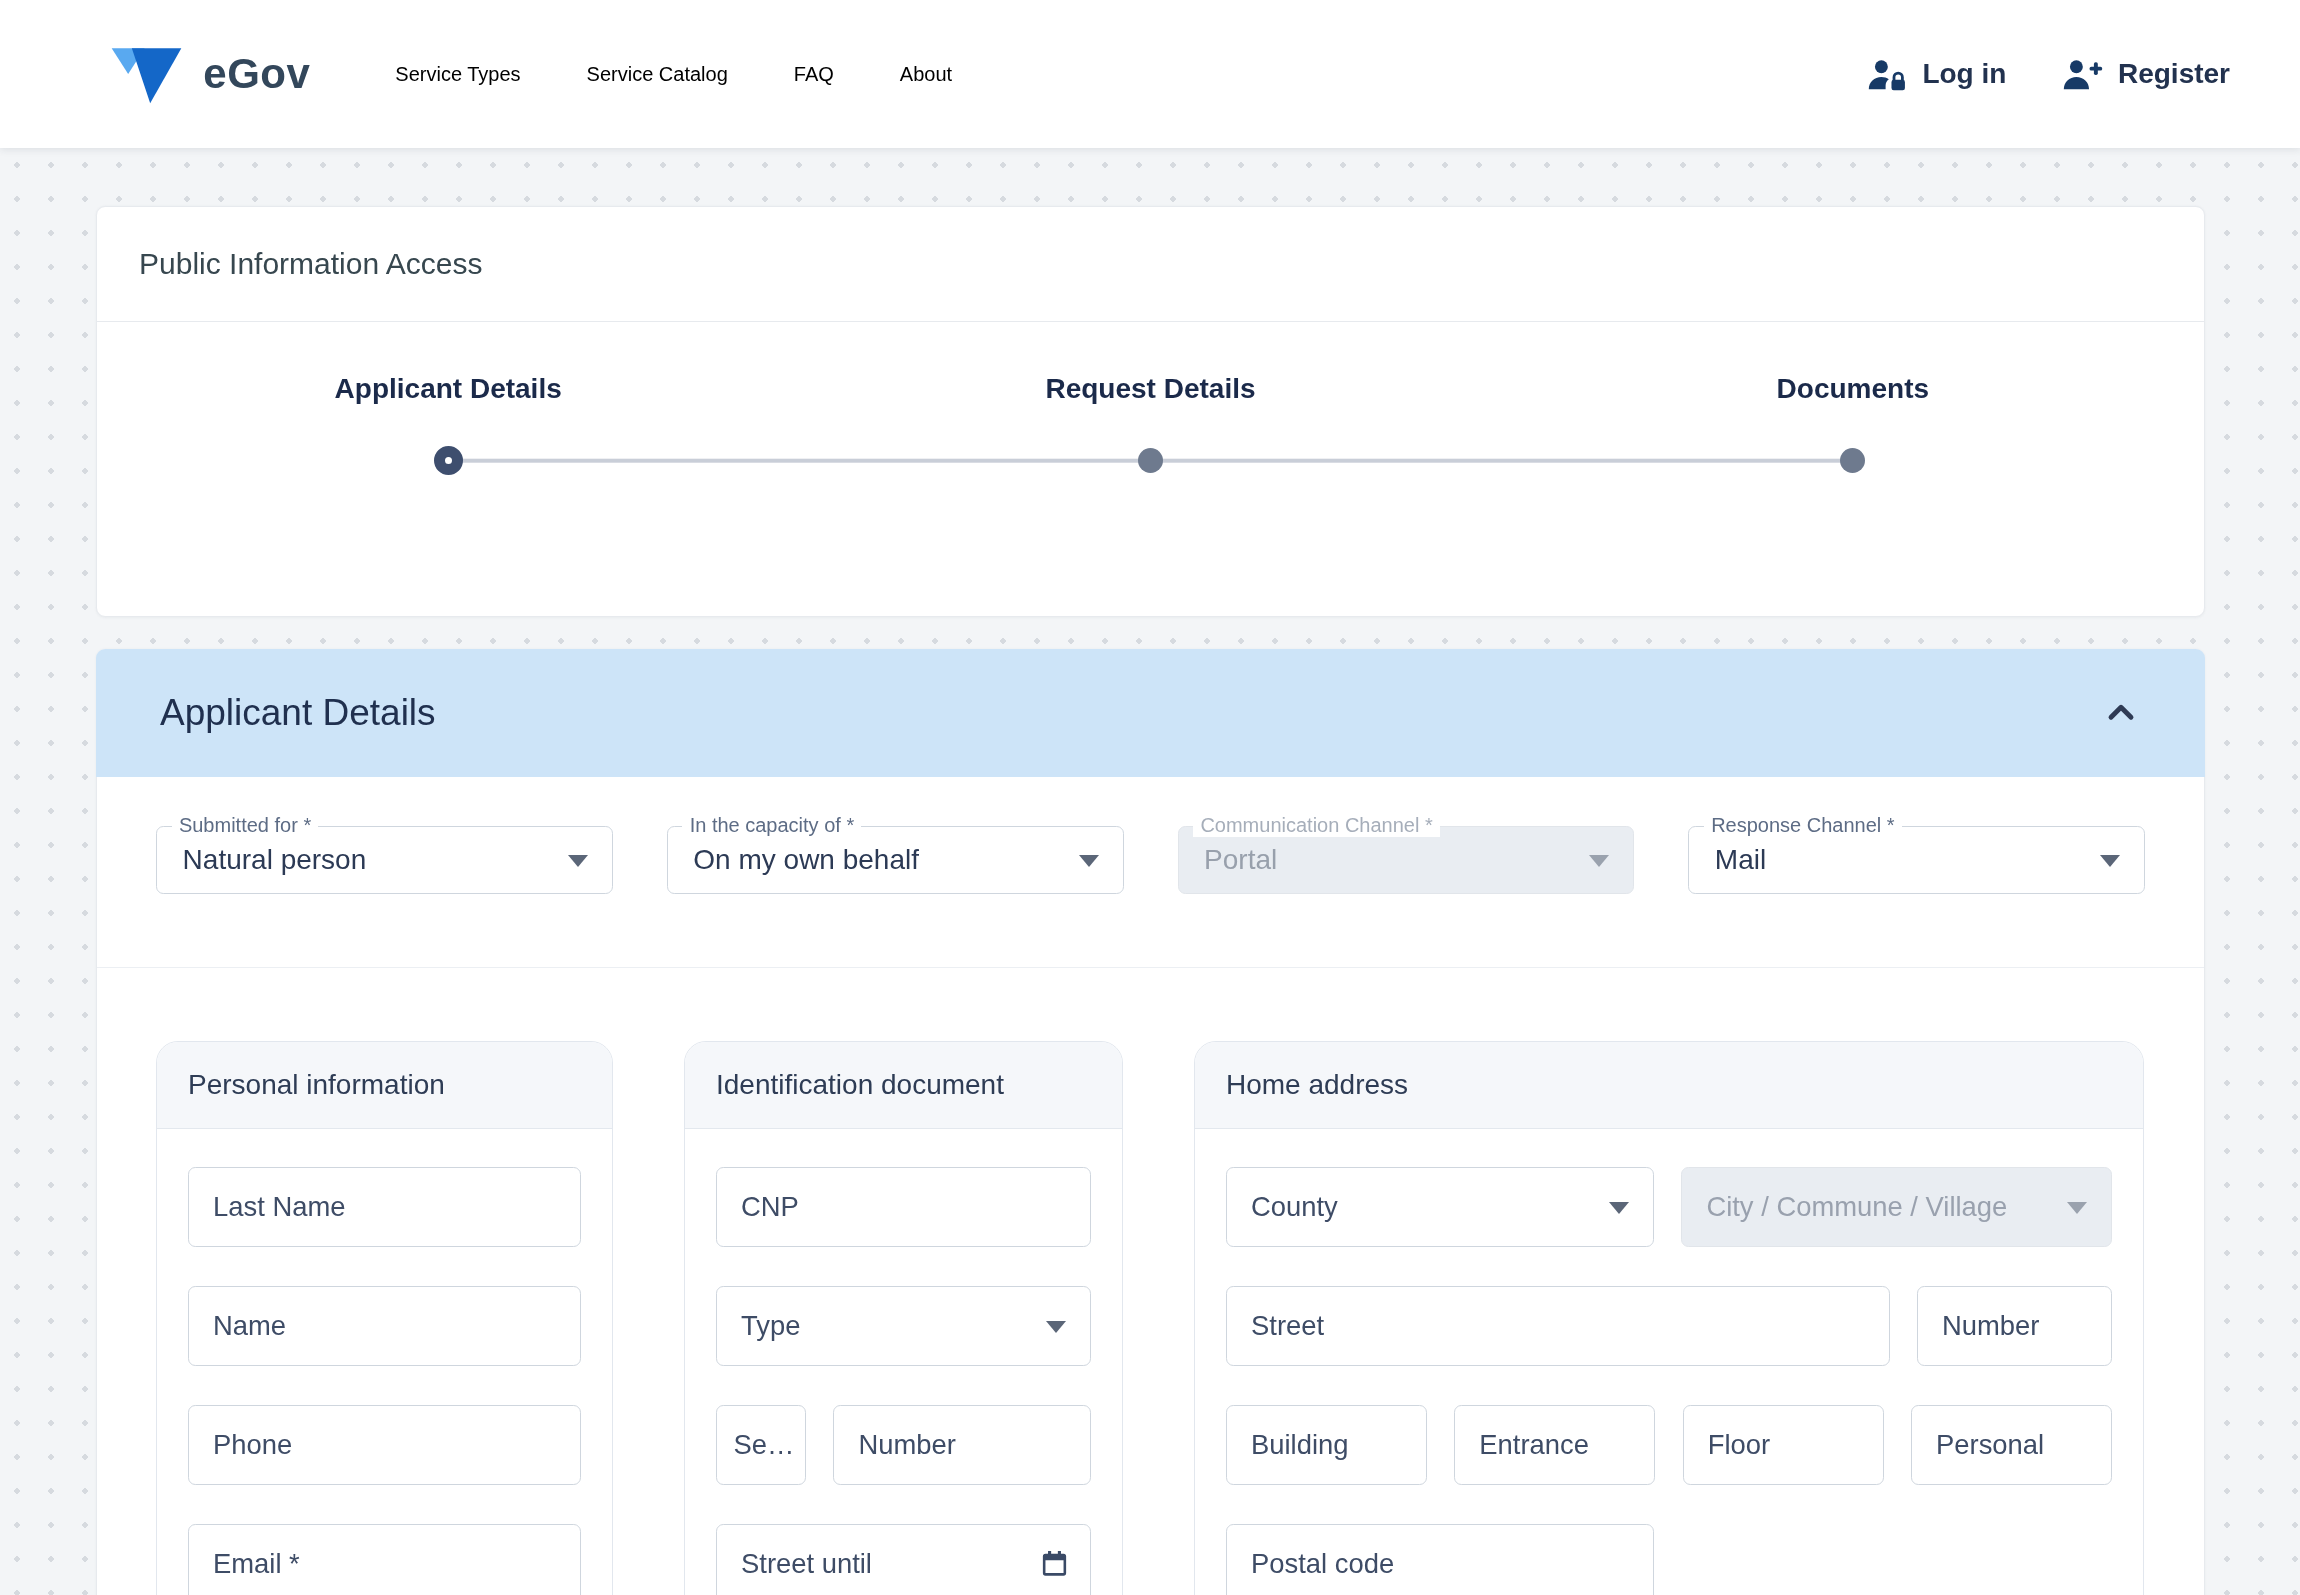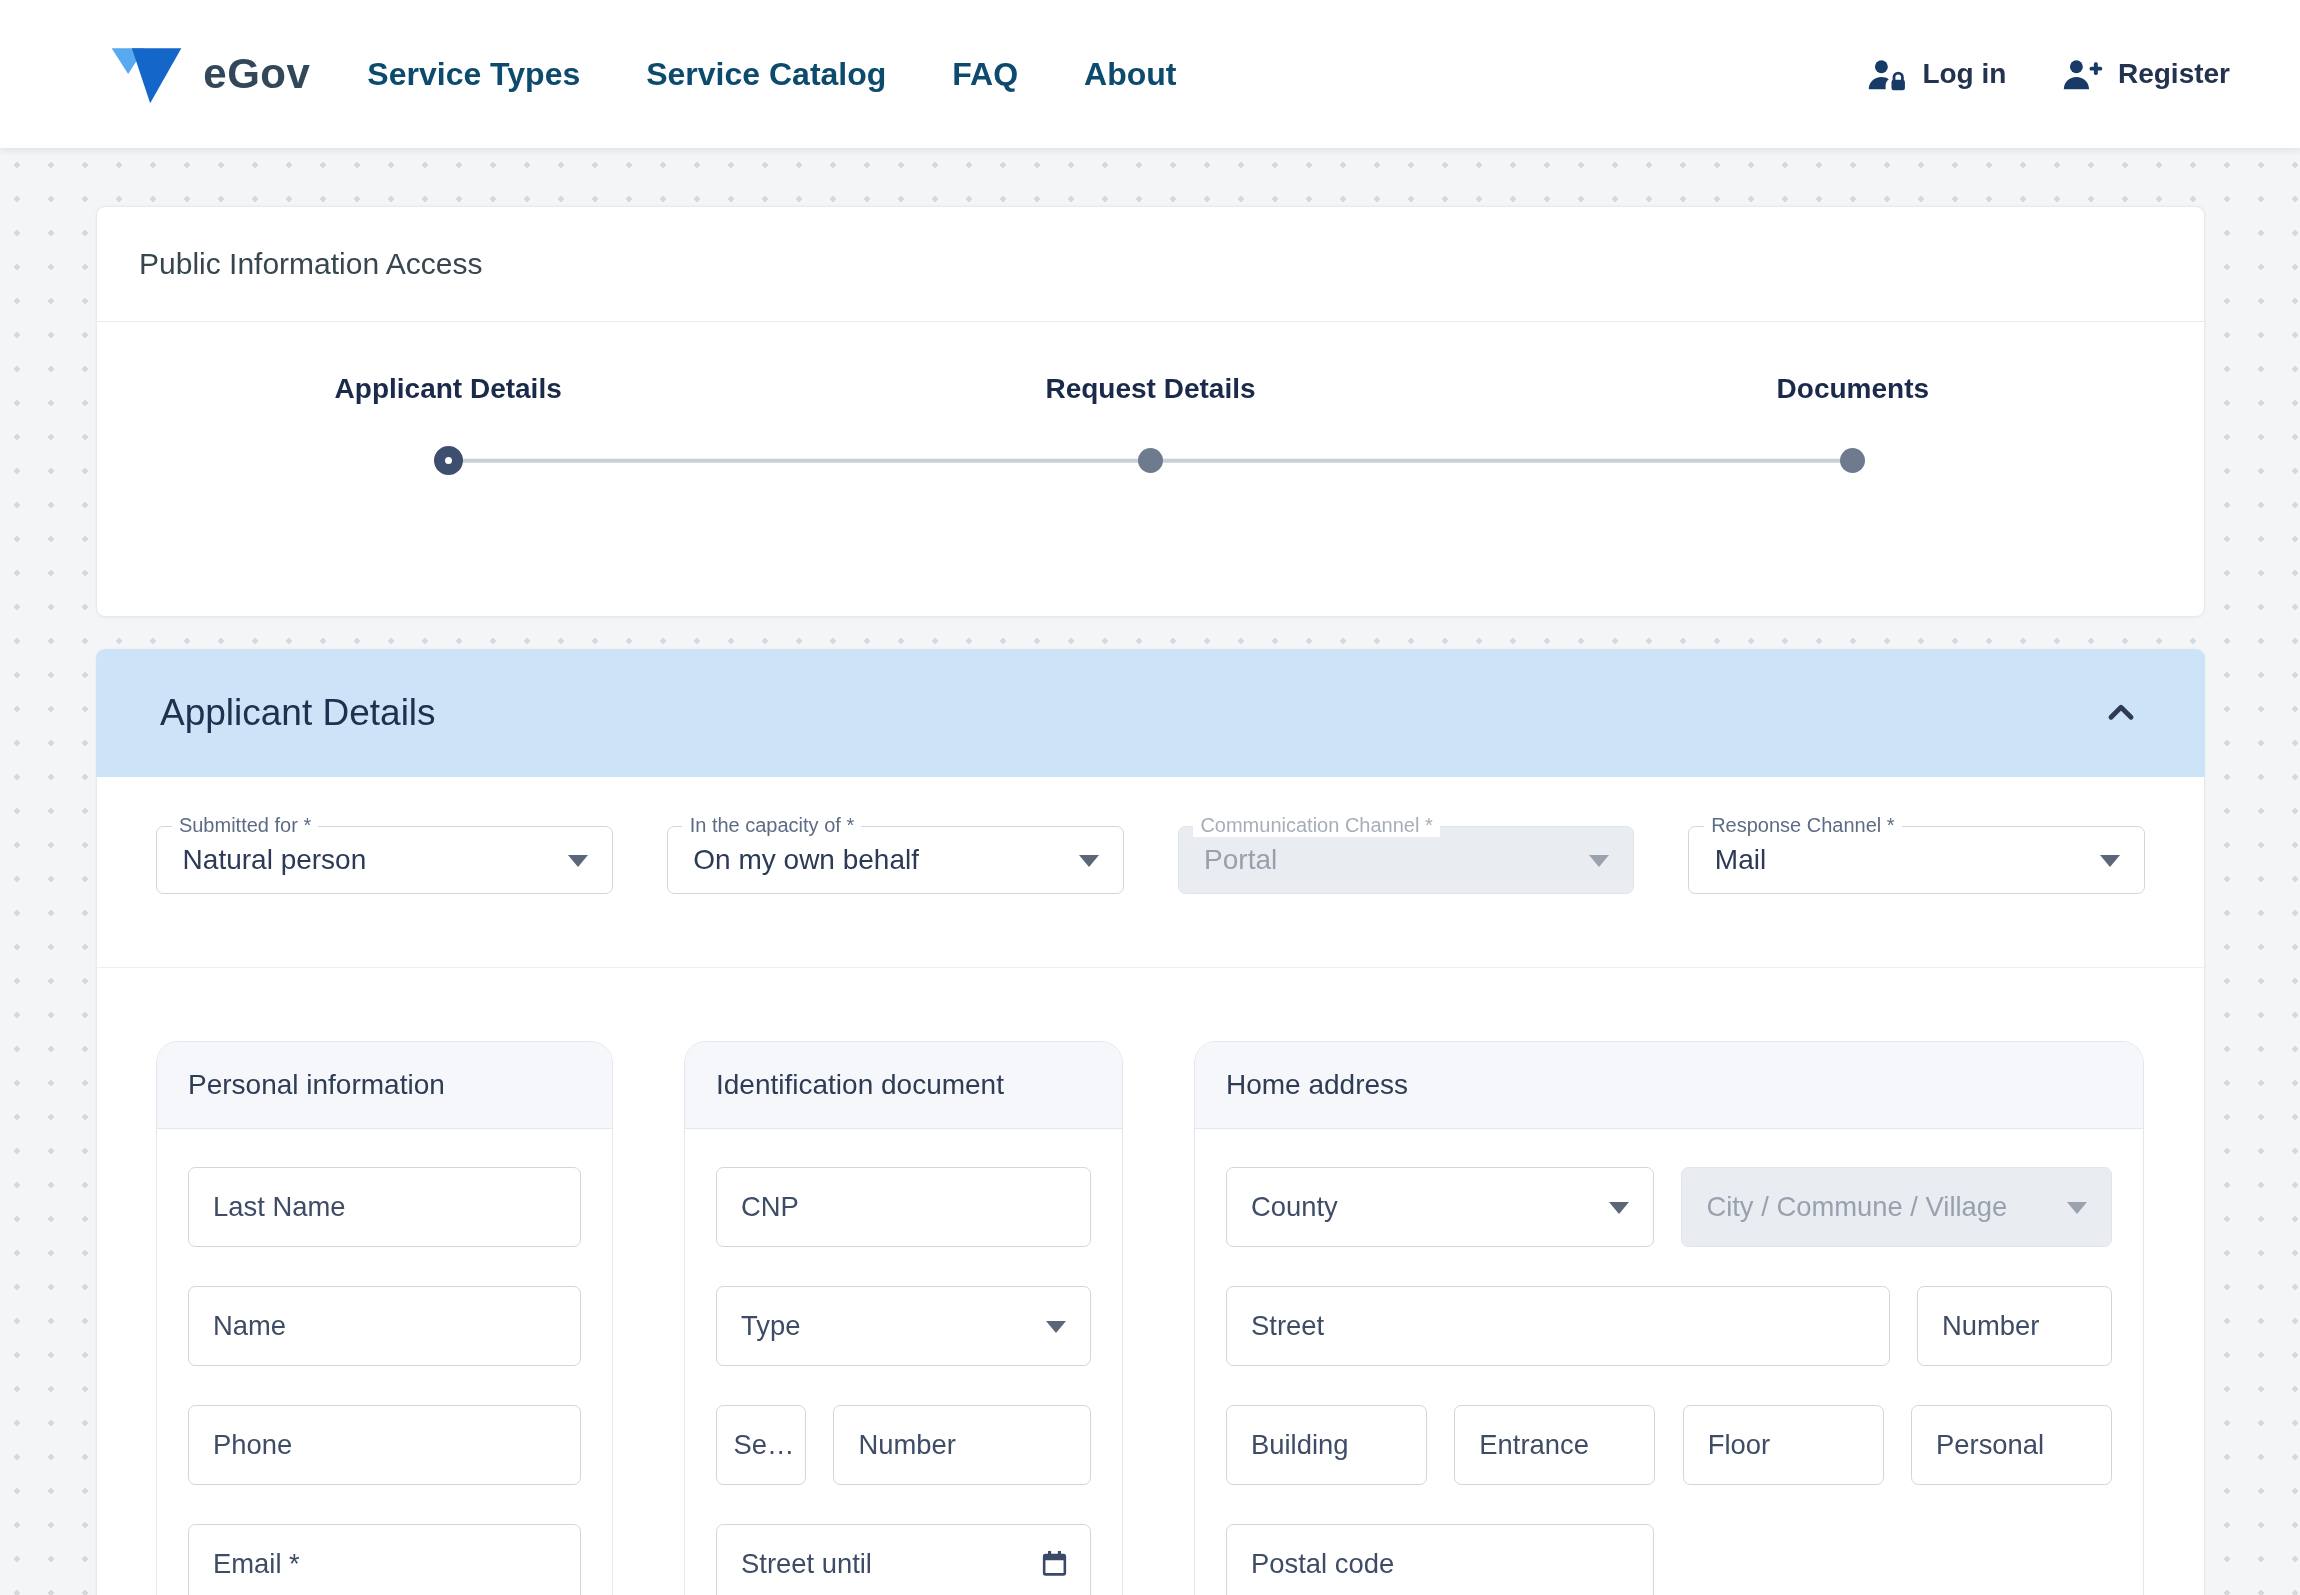--- a/index.html
+++ b/index.html
@@ -5,24 +5,24 @@
   * { box-sizing: border-box; margin: 0; padding: 0; }
   html, body { width: 2301px; height: 1595px; overflow: hidden; }
   body { font-family: "Liberation Sans", sans-serif; background: #ffffff; }
 
   
   .navbar {
     height: 148px; background: #ffffff; display: flex; align-items: center;
     padding: 0 71px 0 108px; position: relative; z-index: 5;
     box-shadow: 0 1.8px 7.3px rgba(40,50,70,0.10);
   }
-  .brand { display: flex; align-items: center; gap: 18.3px; margin-right: 57px; }
+  .brand { display: flex; align-items: center; gap: 18.3px; margin-right: 85px; }
   .brand-text { font-size: 42px; font-weight: 700; color: #33475b; letter-spacing: 0.5px; }
   .nav-links { display: flex; gap: 66px; }
-  .nav-link { font-size: 32px; font-weight: 700; color: #0c4a6e; cursor: pointer; white-space: nowrap; }
+  .nav-link { font-size: 20px; font-weight: 400; color: #000000; cursor: pointer; white-space: nowrap; }
   .nav-right { margin-left: auto; display: flex; align-items: center; gap: 55px; }
   .nav-auth { display: flex; align-items: center; gap: 14.6px; font-size: 28px; font-weight: 700; color: #22324f; cursor: pointer; }
 
   
   .main {
     height: 1447px; padding: 58px 96px 0;
     background-color: #f3f5f7;
     background-image: radial-gradient(circle, #d6dadf 2.7px, transparent 2.7px);
     background-size: 34px 34px;
   }

